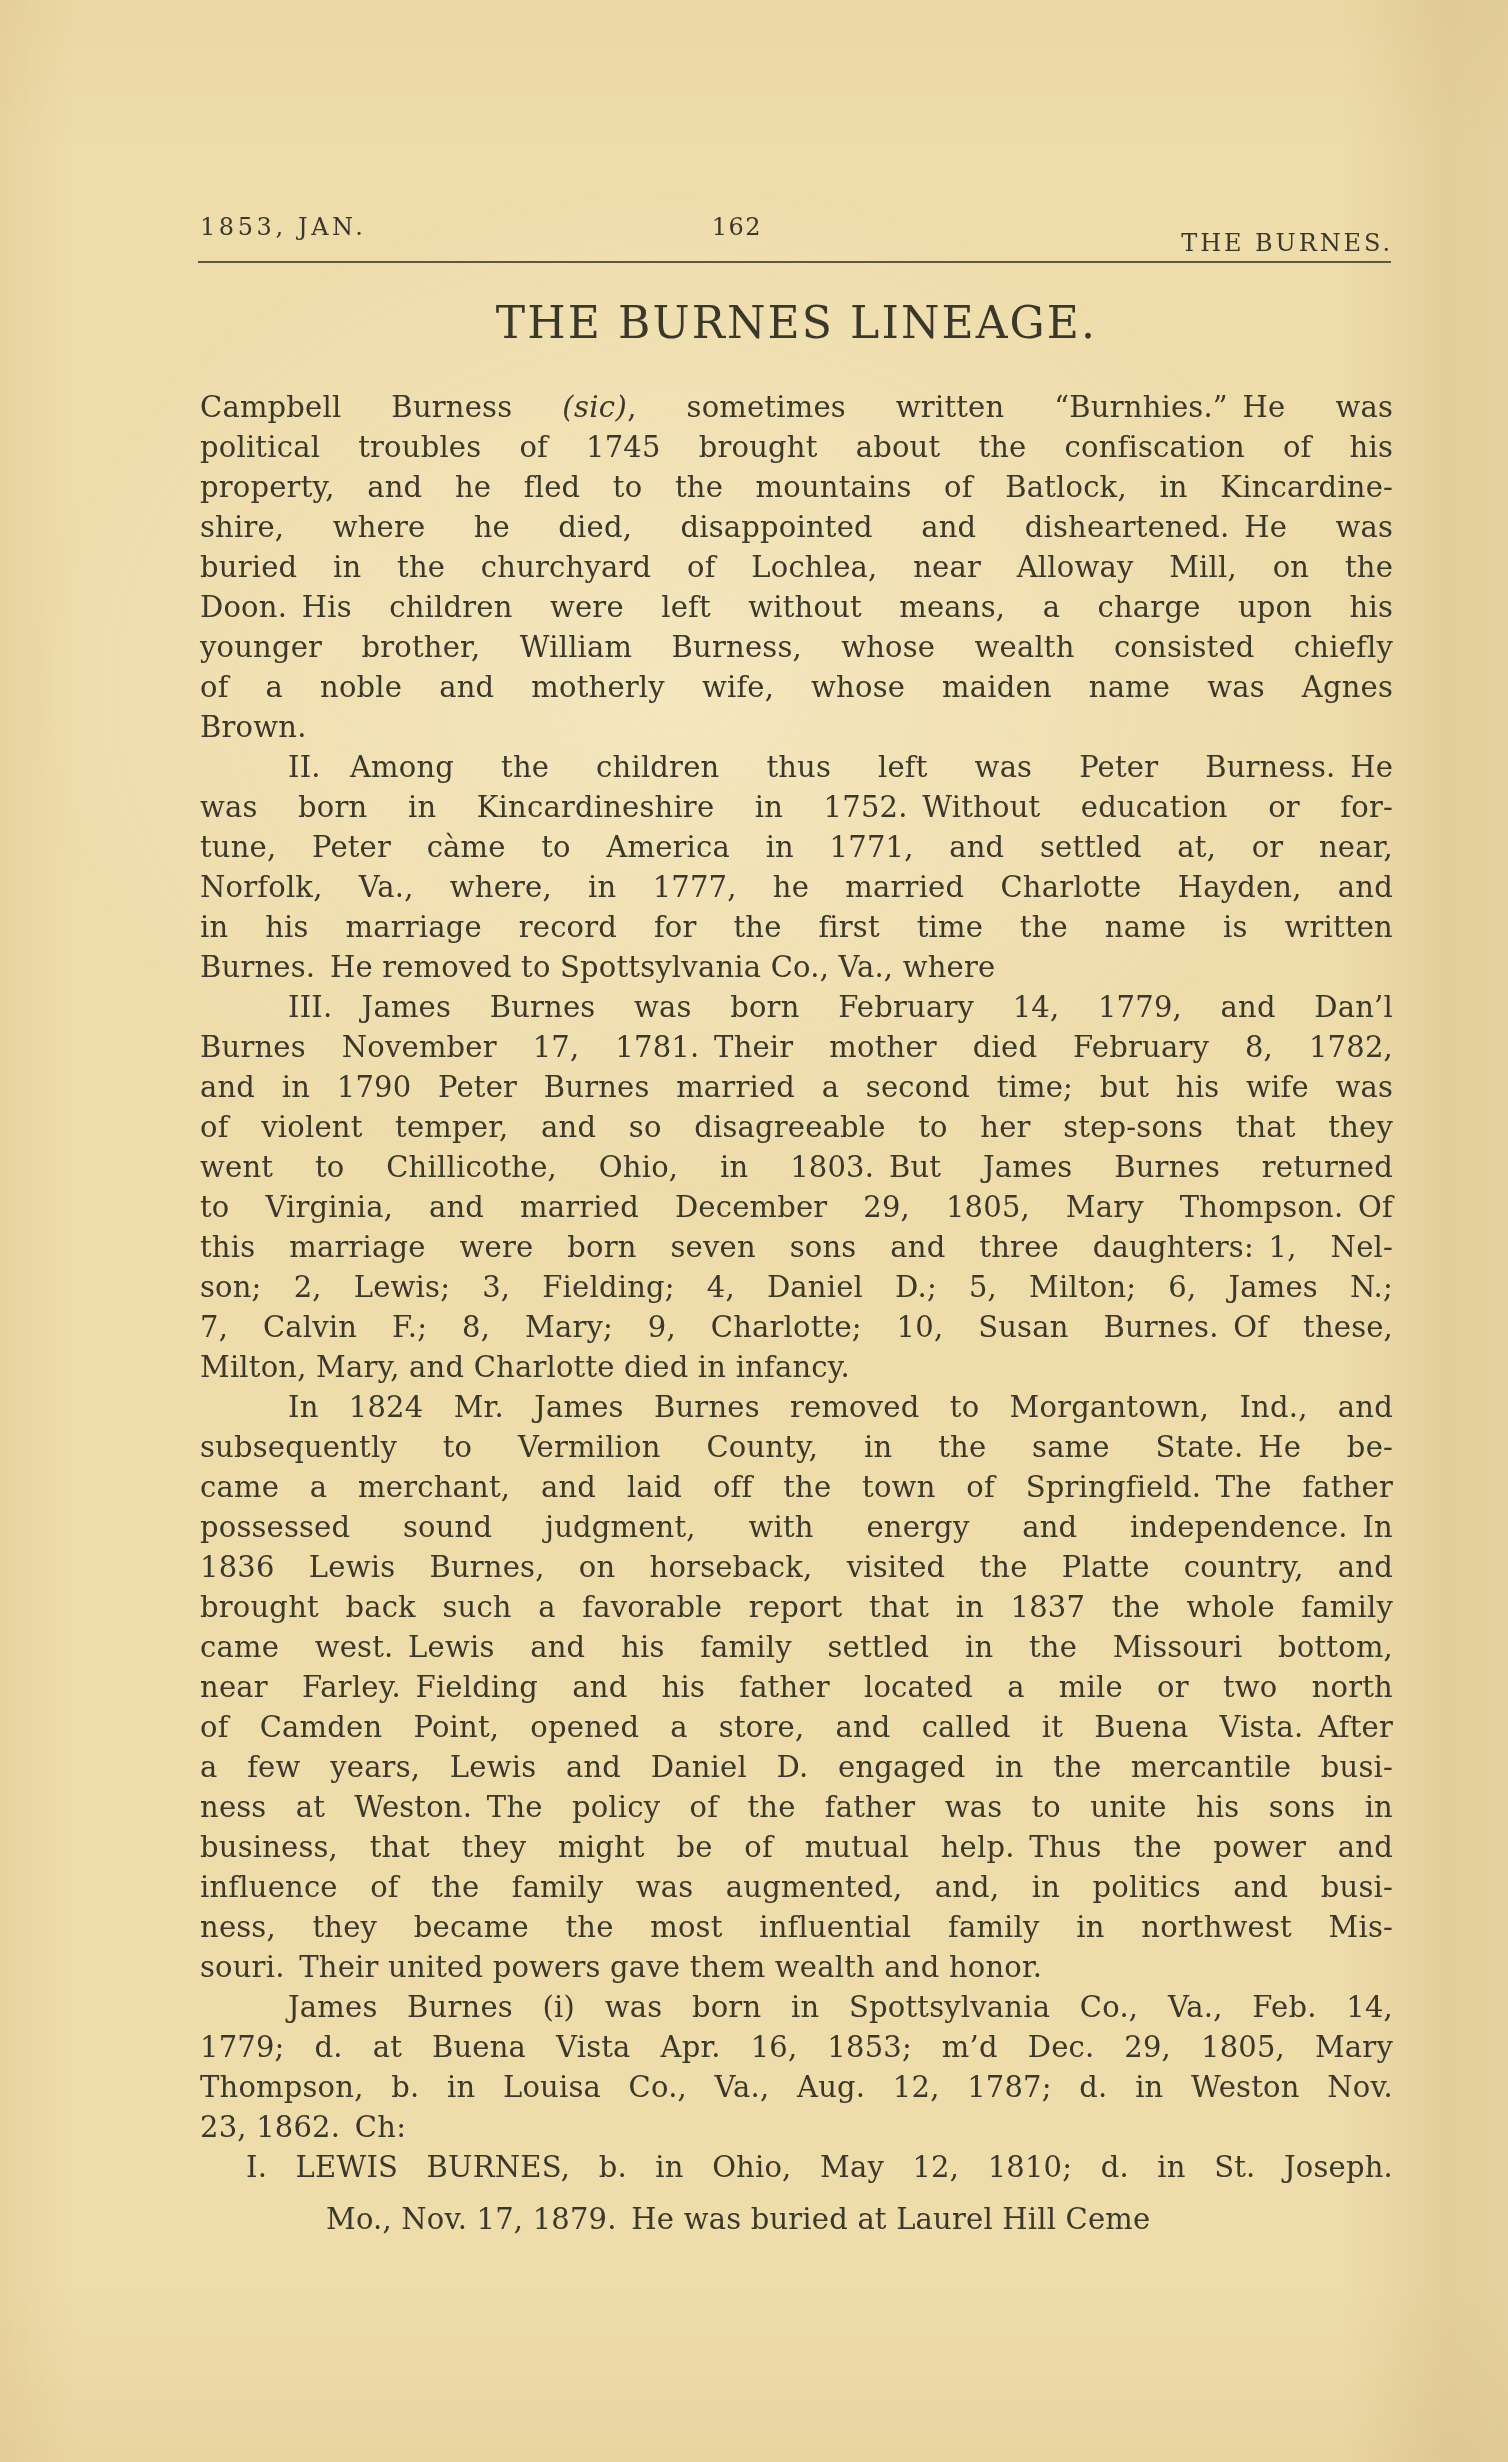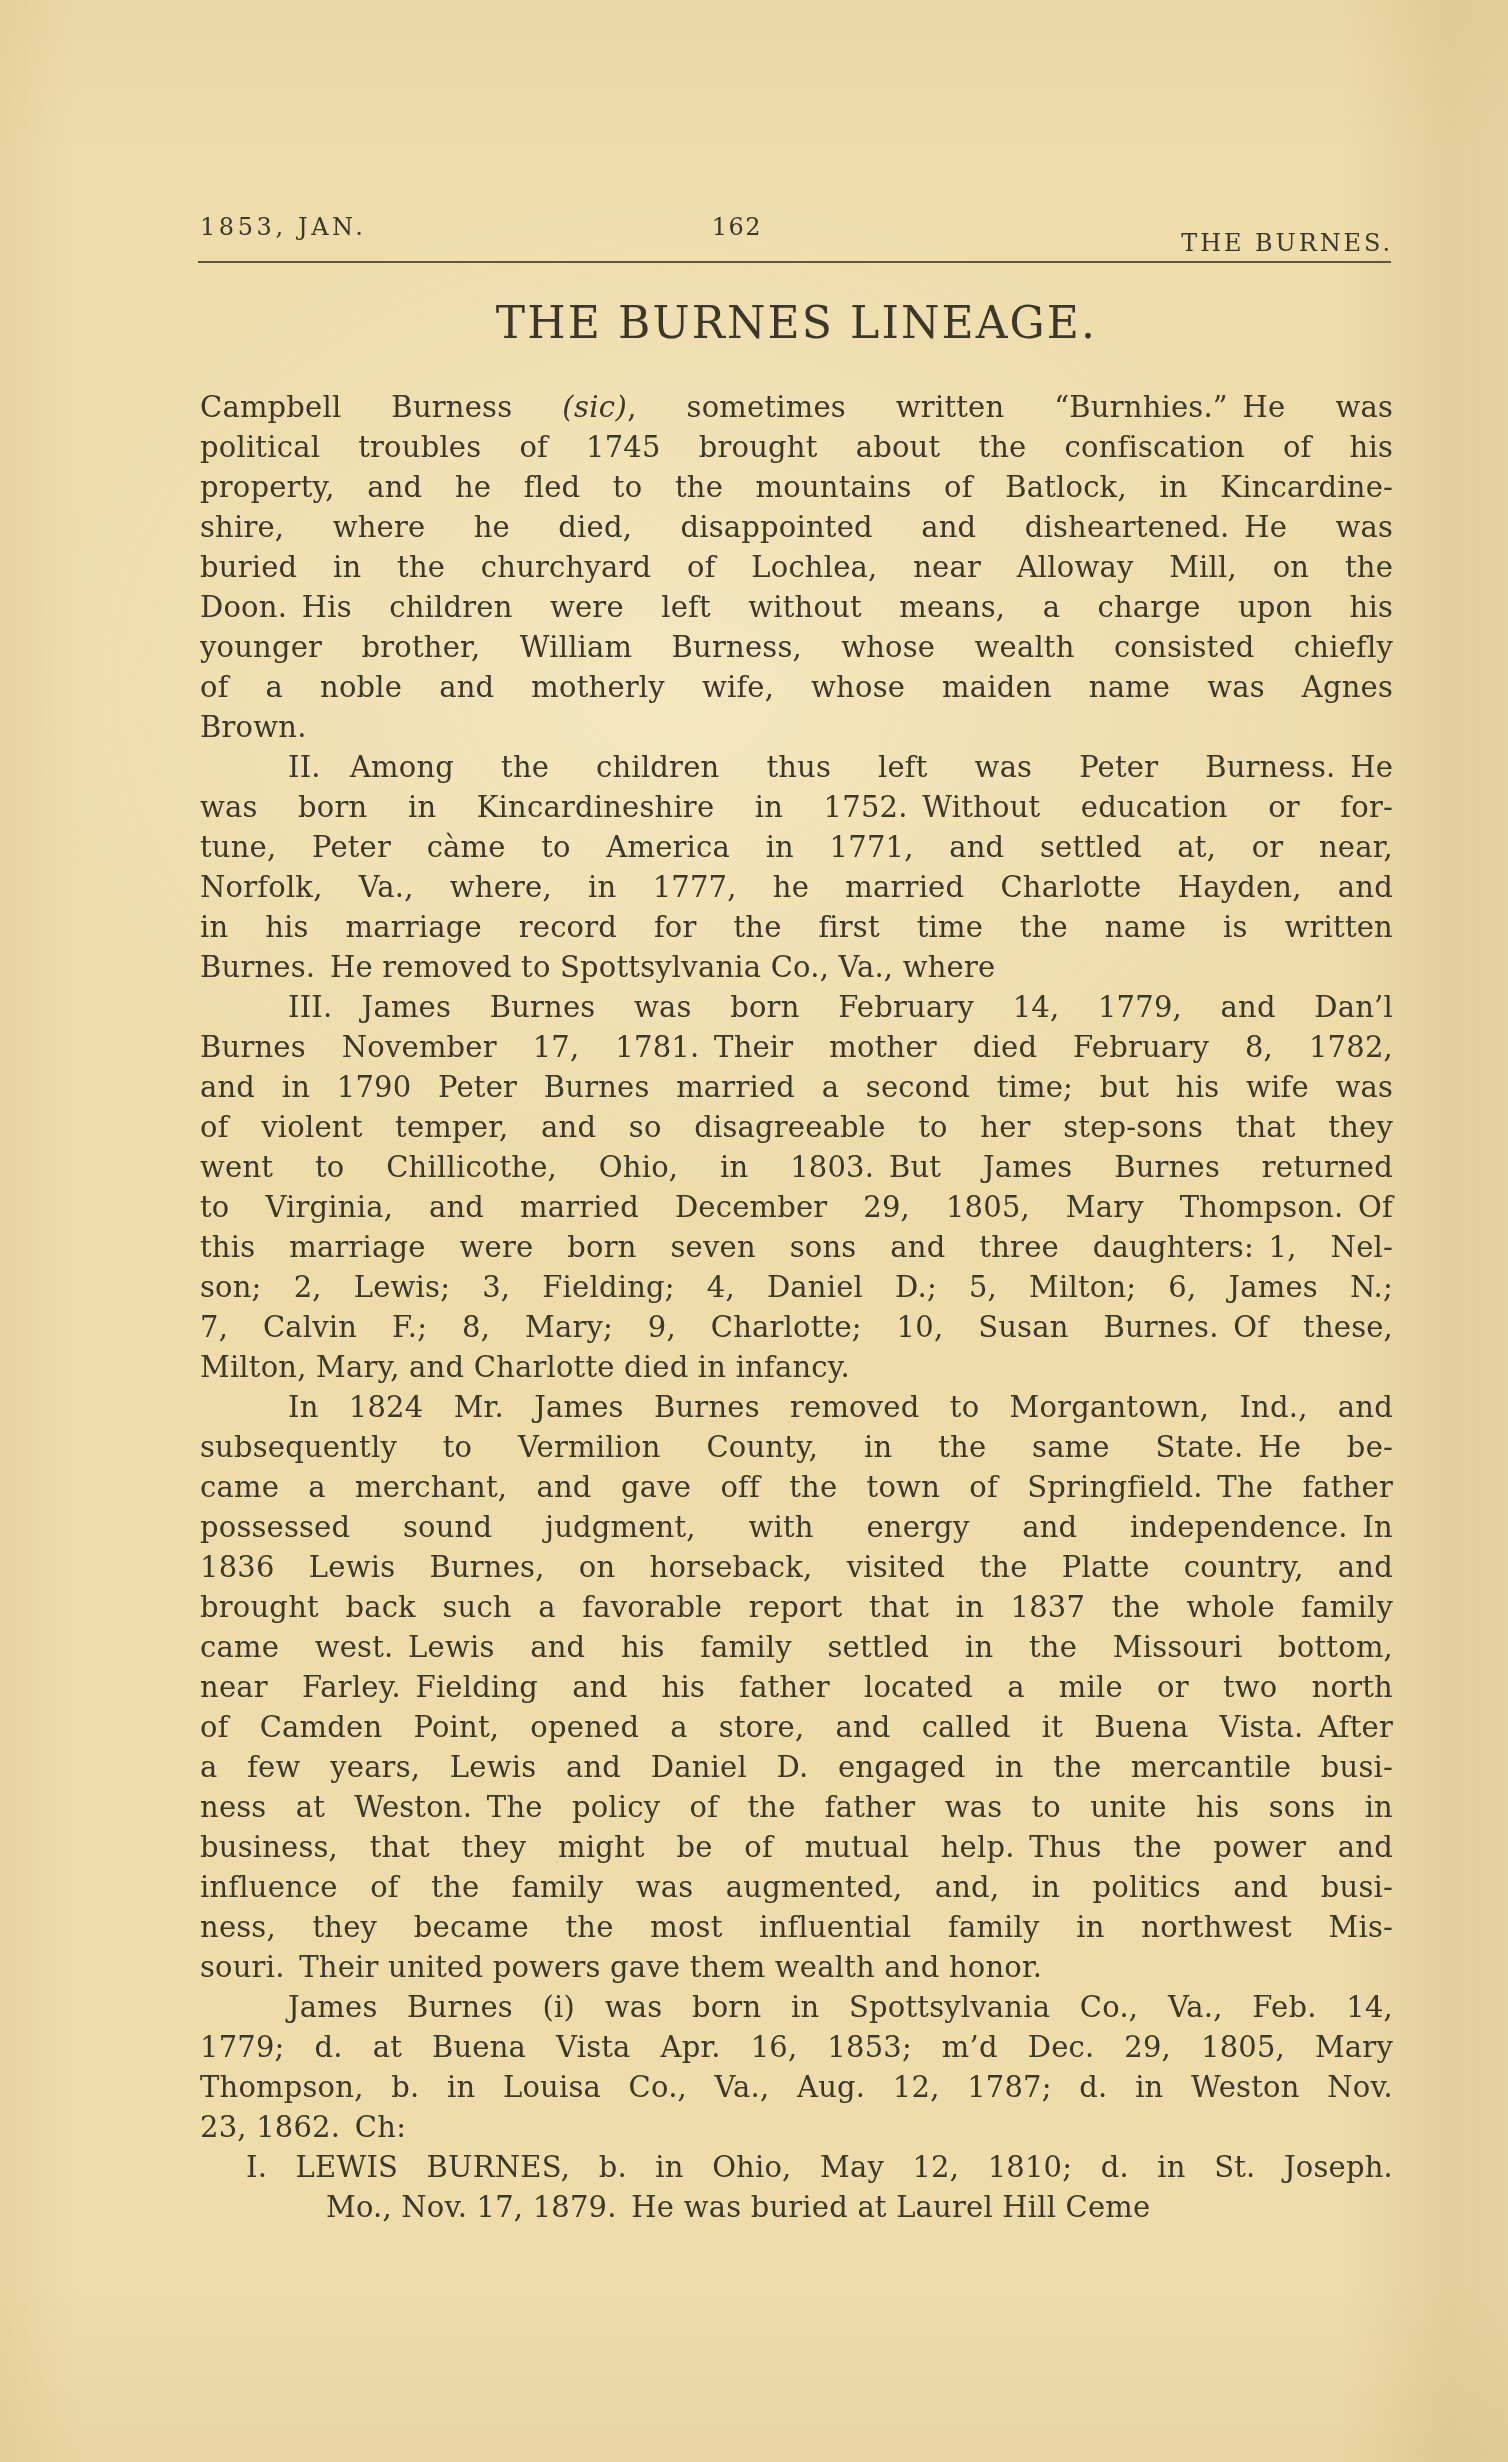--- a/index.html
+++ b/index.html
@@ -51,21 +51,21 @@
   }
   .line {
     height: 40px;
     line-height: 40px;
     text-align: justify;
     text-align-last: justify;
   }
   .line i { letter-spacing: 0.4px; }
   .ind  { padding-left: 88px; }   
   .ent  { padding-left: 46px; }    
-  .ent2 { padding-left: 126px; }   
+  .ent2 { padding-left: 126px; margin-top: 12px; }   
   .fin  { text-align-last: left; } 
 </style>
 </head>
 <body>
 
 <div class="sheet">
 
   <div class="running-head">
     <span class="rh-left">1853, JAN.</span>
     <span class="rh-page">162</span>
@@ -97,21 +97,21 @@
     <div class="line">and in 1790 Peter Burnes married a second time; but his wife was</div>
     <div class="line">of violent temper, and so disagreeable to her step-sons that they</div>
     <div class="line">went to Chillicothe, Ohio, in 1803. But James Burnes returned</div>
     <div class="line">to Virginia, and married December 29, 1805, Mary Thompson. Of</div>
     <div class="line">this marriage were born seven sons and three daughters: 1, Nel-</div>
     <div class="line">son; 2, Lewis; 3, Fielding; 4, Daniel D.; 5, Milton; 6, James N.;</div>
     <div class="line">7, Calvin F.; 8, Mary; 9, Charlotte; 10, Susan Burnes. Of these,</div>
     <div class="line fin">Milton, Mary, and Charlotte died in infancy.</div>
     <div class="line ind">In 1824 Mr. James Burnes removed to Morgantown, Ind., and</div>
     <div class="line">subsequently to Vermilion County, in the same State. He be-</div>
-    <div class="line">came a merchant, and gave off the town of Springfield. The father</div>
+    <div class="line">came a merchant, and laid off the town of Springfield. The father</div>
     <div class="line">possessed sound judgment, with energy and independence. In</div>
     <div class="line">1836 Lewis Burnes, on horseback, visited the Platte country, and</div>
     <div class="line">brought back such a favorable report that in 1837 the whole family</div>
     <div class="line">came west. Lewis and his family settled in the Missouri bottom,</div>
     <div class="line">near Farley. Fielding and his father located a mile or two north</div>
     <div class="line">of Camden Point, opened a store, and called it Buena Vista. After</div>
     <div class="line">a few years, Lewis and Daniel D. engaged in the mercantile busi-</div>
     <div class="line">ness at Weston. The policy of the father was to unite his sons in</div>
     <div class="line">business, that they might be of mutual help. Thus the power and</div>
     <div class="line">influence of the family was augmented, and, in politics and busi-</div>

